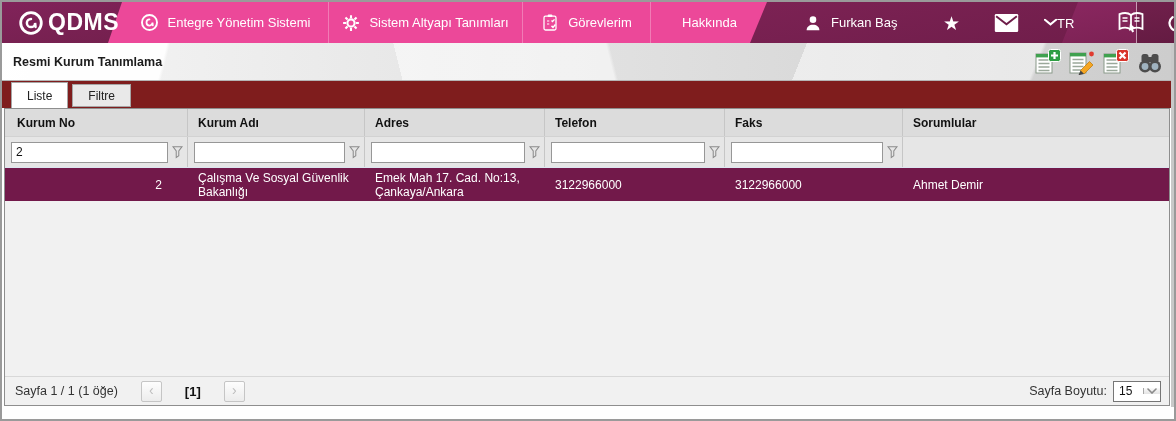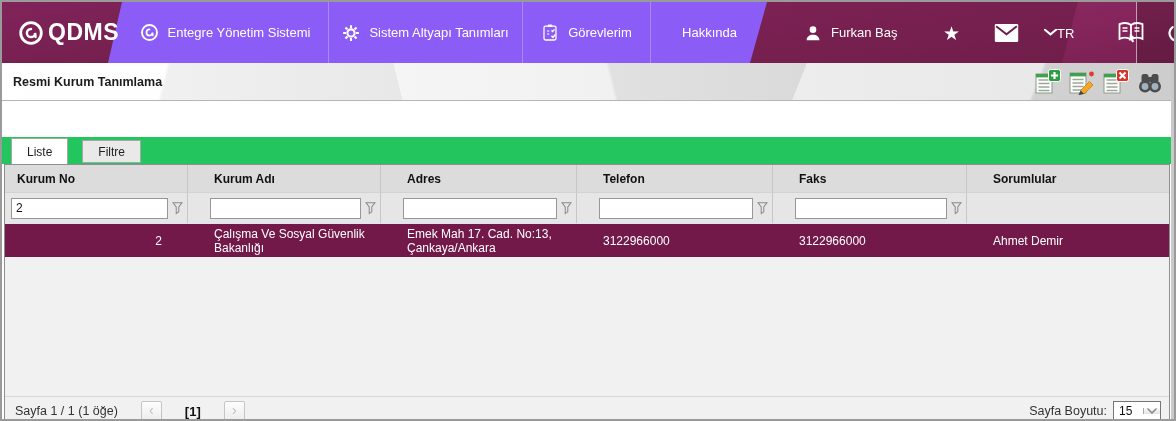--- a/index.html
+++ b/index.html
@@ -1,20 +1,20 @@
 <!DOCTYPE html>
 <html><head>
 <meta charset="utf-8">
 <style>
   * { margin:0; padding:0; box-sizing:border-box; }
   html,body { width:1176px; height:421px; font-family:"Liberation Sans", sans-serif; background:#e8e8e8; }
   .window { width:1176px; height:421px; border:2px solid #9a9a9a; background:#fff; overflow:hidden; position:relative; }
 
   
-  .topbar { position:relative; height:61px; background:#8b5cf6; overflow:hidden;padding-left:32px; }
+  .topbar { position:relative; height:41px; background:#ec4899; overflow:hidden;padding-left:32px; }
   .slice { position:absolute; top:0; bottom:0; }
   .slice-logo  { left:0; width:120px; background:linear-gradient(170deg,#81235a,#74204e); clip-path:polygon(0 0,100% 0,calc(100% - 14px) 100%,0 100%); }
   .slice-user  { left:748px; right:0; background:linear-gradient(170deg,#7c2254,#6e1d49); clip-path:polygon(17px 0,100% 0,100% 100%,0 100%); }
   .slice-book  { left:1060px; right:0; background:linear-gradient(170deg,#8a2760,#7a2152); clip-path:polygon(16px 0,100% 0,100% 100%,0 100%); }
   .slice-power { left:1135px; right:0; background:linear-gradient(170deg,#71204c,#641b42); }
   .top-divider { position:absolute; left:1134px; top:0; bottom:0; width:1px; background:rgba(255,255,255,.55); }
 
   .nav-content { position:absolute; inset:0; display:flex; align-items:stretch; }
   .logo-sec { width:120px; display:flex; align-items:center; padding-left:16px; gap:4px; }
   .logo-text { color:#fff; font-size:23px; font-weight:700; letter-spacing:.5px; }
@@ -39,28 +39,28 @@
     background-image:
       linear-gradient(104deg, rgba(255,255,255,.95) 0 14%, rgba(255,255,255,0) 14.3%),
       linear-gradient(76deg, rgba(255,255,255,0) 0 34%, rgba(255,255,255,.55) 34% 52%, rgba(255,255,255,0) 52.3%),
       linear-gradient(112deg, rgba(255,255,255,0) 0 68%, rgba(255,255,255,.5) 68% 88%, rgba(255,255,255,0) 88.3%),
       linear-gradient(to right, #f6f6f6, #cdcdcd);
   }
   .page-title { font-size:12.5px; font-weight:bold; color:#1c1c1c; }
   .tb-icons { display:flex; align-items:center; gap:8px; }
   .tb-icons .tbtn { width:26px; height:26px; display:flex; align-items:center; justify-content:center; cursor:pointer; }
 
-  .tabsrow { height:27px; flex:0 0 27px; background:#22c55e; display:flex; align-items:flex-end; padding-left:9px; gap:14px;margin-top:36px; }
+  .tabsrow { height:27px; flex:0 0 27px; background:#7f1d1d; display:flex; align-items:flex-end; padding-left:9px; gap:4px; }
   .tab { font-size:12px; color:#222; padding:4px 15px 4px 15px; border:1px solid #a6a6a6; border-bottom:none; cursor:pointer; }
   .tab.active { background:#fff; height:26px; display:flex; align-items:center; }
   .tab.inactive { background:#e9e9e9; height:23px; display:flex; align-items:center; border-bottom:1px solid #a6a6a6; margin-bottom:1px; }
 
   
   .grid { flex:1 1 auto; margin:0 1px 1px 2px; border:1px solid #8e8e8e; display:flex; flex-direction:column; min-height:0; background:#f1f1f1; }
-  .grow { display:flex; align-items:stretch;gap:16px; }
+  .grow { display:flex; align-items:stretch; }
   .c1{width:183px;} .c2{width:177px;} .c3{width:180px;} .c4{width:180px;} .c5{width:178px;} .c6{flex:1;}
   .hdr { height:27px; flex:0 0 27px; background:#dcdcdc; }
   .hdr .cell { display:flex; align-items:center; padding-left:10px; font-size:12px; font-weight:bold; color:#111; border-right:1px solid #c6c6c6; }
   .hdr .cell:first-child { padding-left:12px; }
   .hdr .cell:last-child { border-right:none; }
   .flt { height:31px; flex:0 0 31px; background:#e6e6e6; border-top:1px solid #d2d2d2; }
   .flt .fcell { display:flex; align-items:center; padding:0 4px 0 6px; gap:4px; border-right:1px solid #c6c6c6; }
   .flt .fcell:last-child { border-right:none; }
   .flt input { flex:1; min-width:0; height:21px; border:1px solid #979797; font-size:12px; padding:0 4px; font-family:"Liberation Sans",sans-serif; background:#fff; color:#111; }
   .funnel { flex:0 0 auto; display:flex; }

